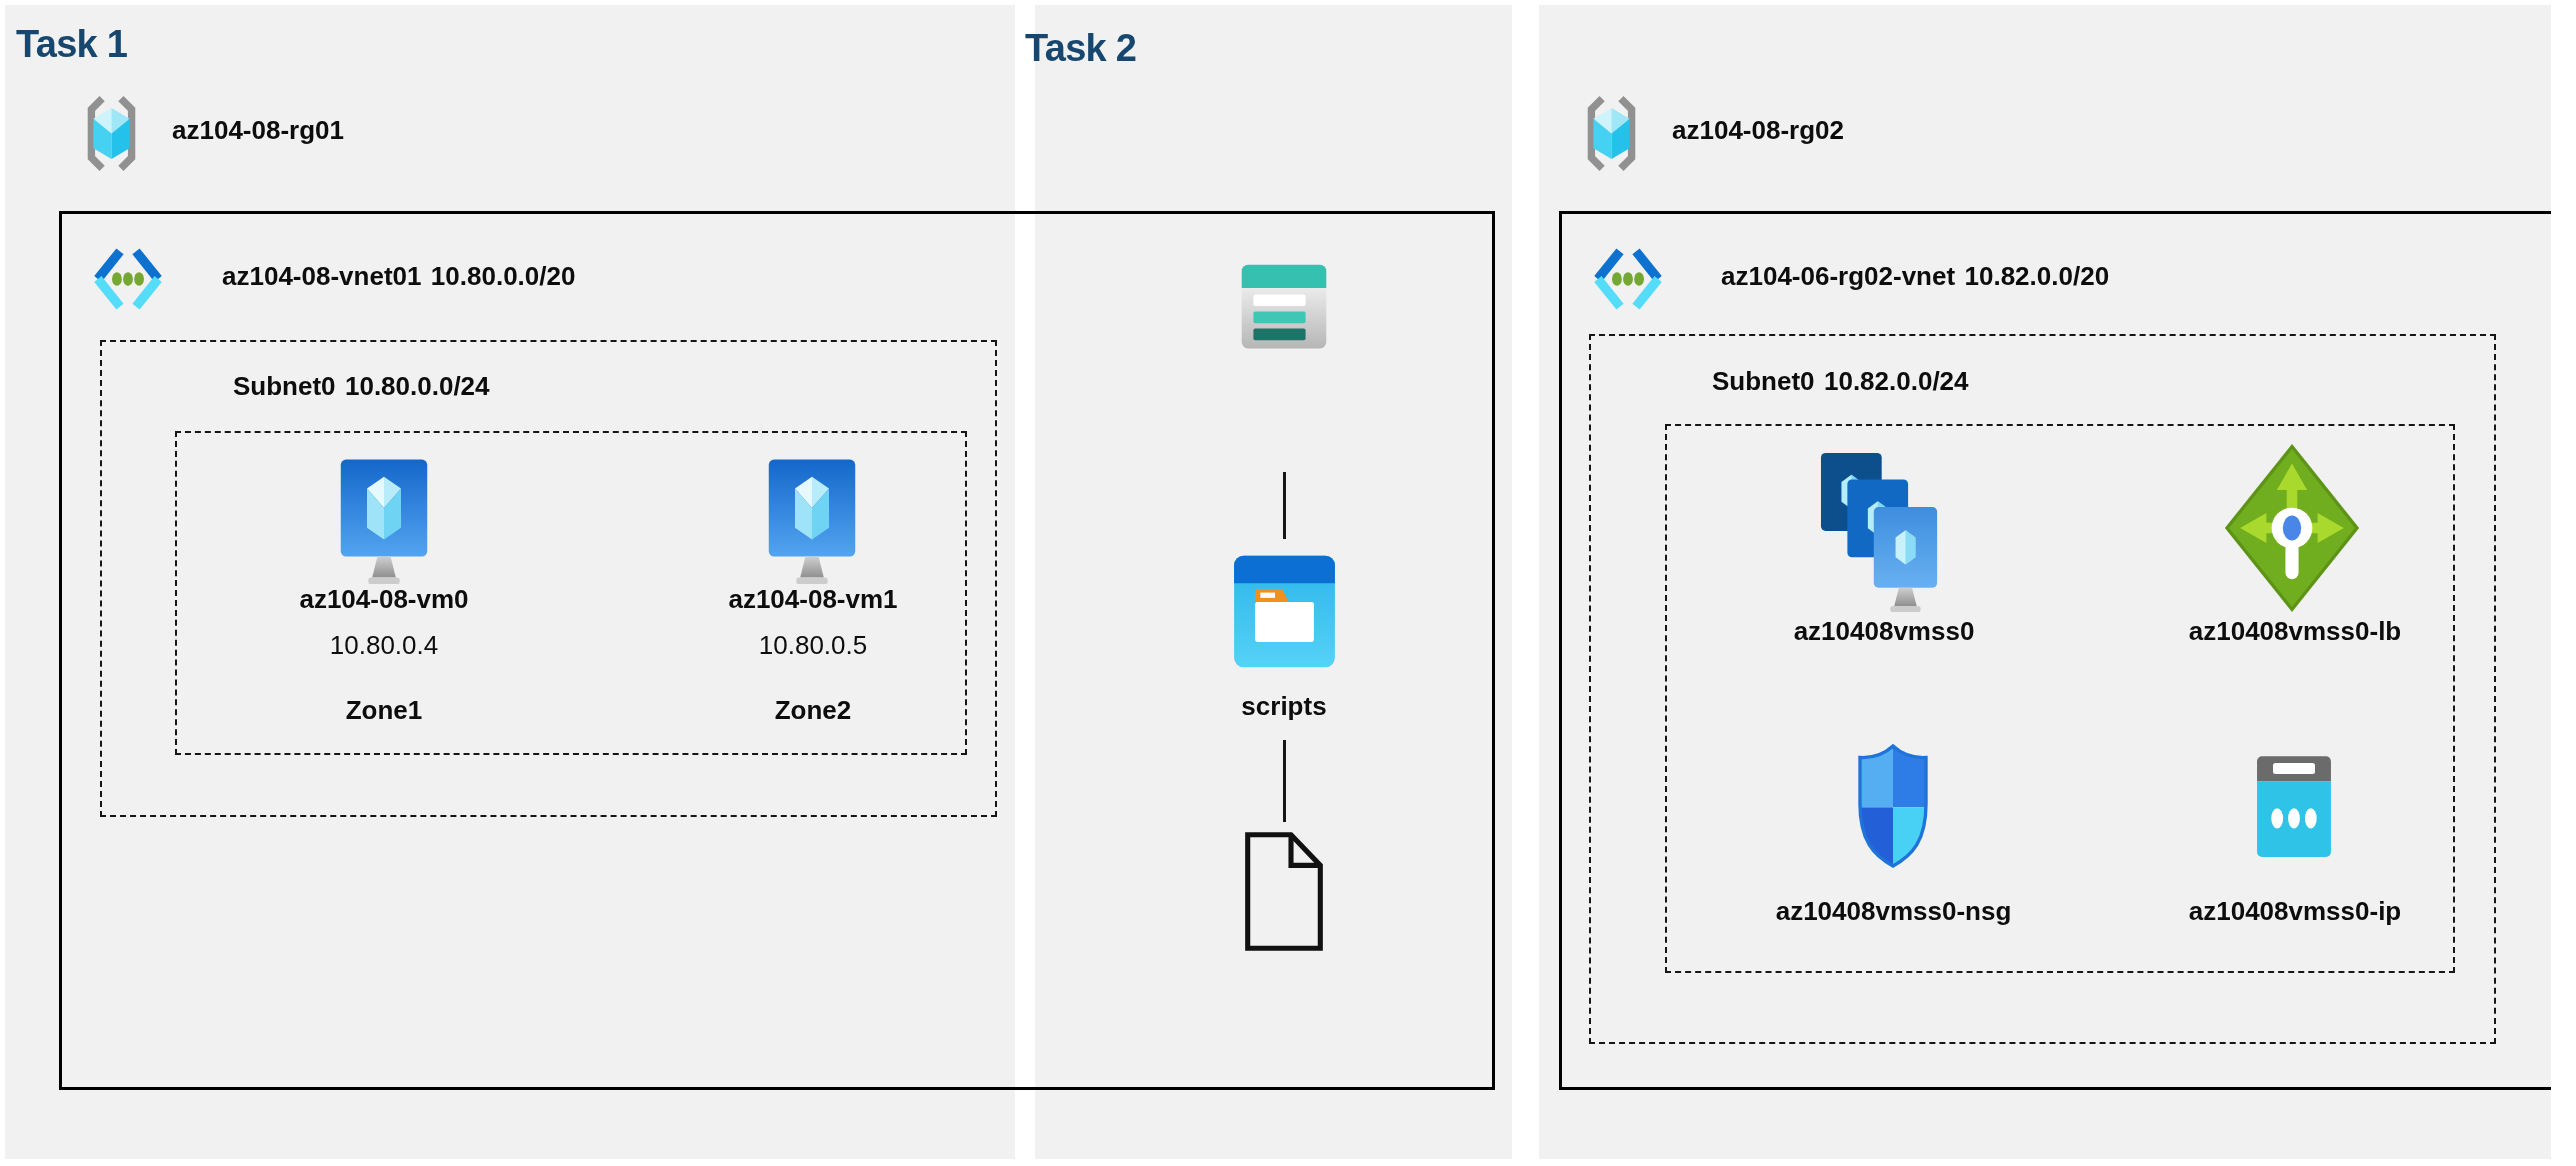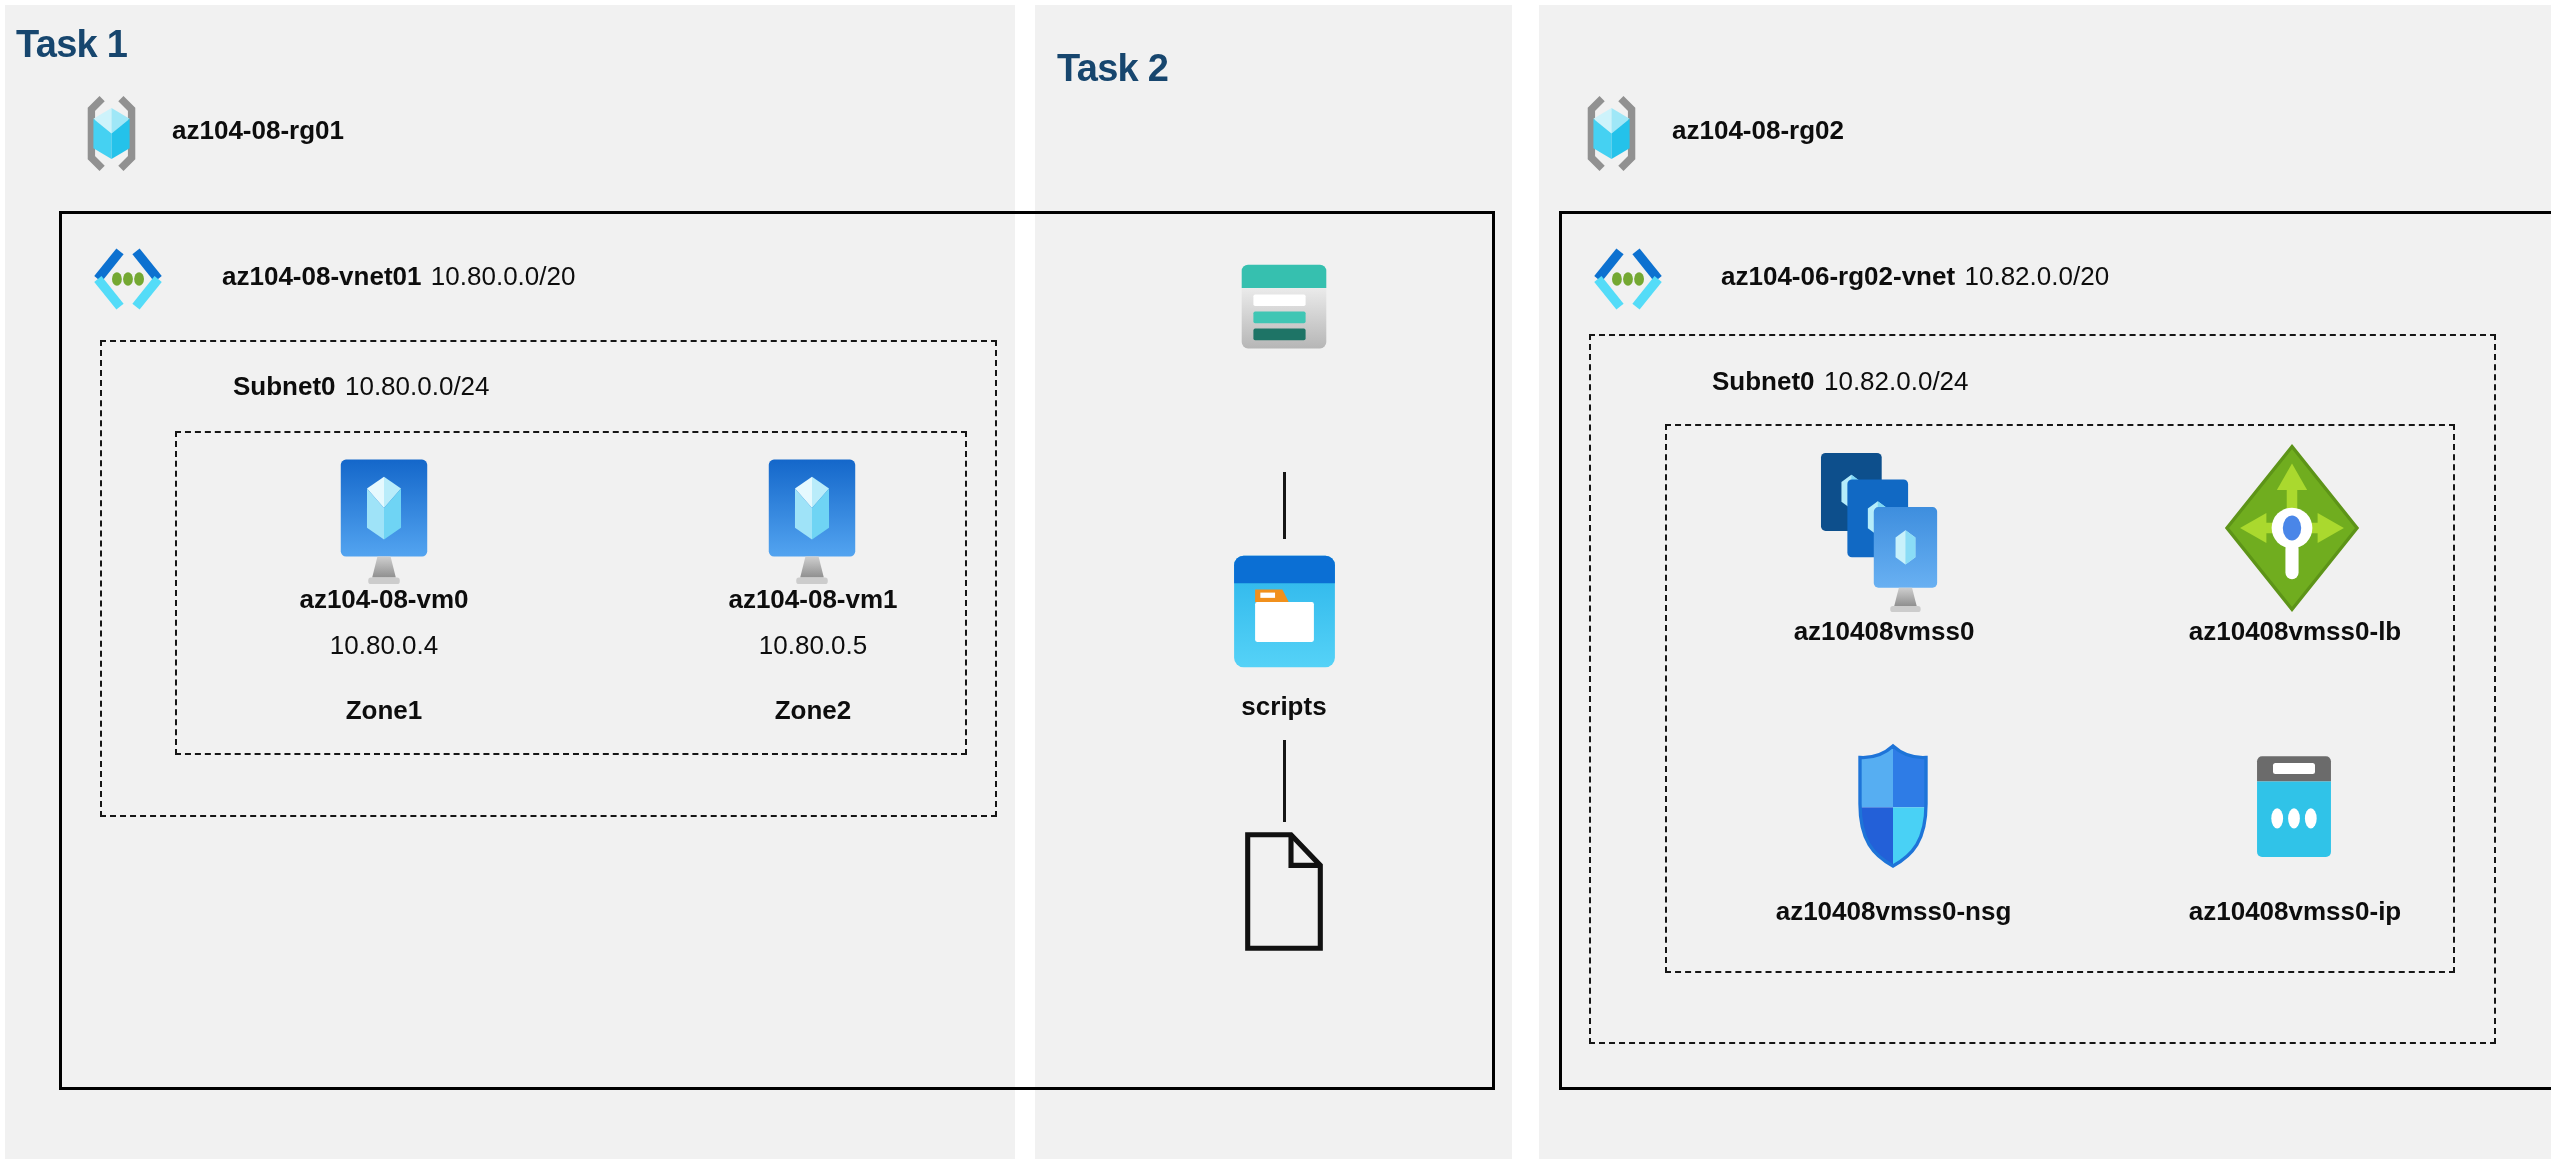--- a/index.html
+++ b/index.html
@@ -4,21 +4,21 @@
 <style>
   html,body{margin:0;padding:0;background:#ffffff;}
   .canvas{position:relative;width:2551px;height:1166px;background:#ffffff;overflow:hidden;
           font-family:"Liberation Sans",sans-serif;}
   .panel{position:absolute;background:#f1f1f1;}
   .title{position:absolute;font-weight:700;font-size:38px;color:#17466e;white-space:nowrap;letter-spacing:-0.7px;}
   .solid-box{position:absolute;border:3.4px solid #000;box-sizing:border-box;}
   .dashed-box{position:absolute;border:2.7px dashed #161616;box-sizing:border-box;}
   .lbl{position:absolute;font-size:26px;font-weight:700;color:#0d0d0d;white-space:nowrap;line-height:1.15;}
   .reg{font-weight:400;}
-  .cidr{font-weight:400;margin-left:9.4px;}
+  .cidr{font-weight:700;margin-left:9.4px;}
   .center{text-align:center;}
   .icon{position:absolute;}
   .vline{position:absolute;width:2.7px;background:#161616;}
 </style>
 </head>
 <body>
 
 <div class="canvas">
 
   <svg width="0" height="0" style="position:absolute">
@@ -106,21 +106,21 @@
     <polygon points="70,30 96,48 70,78" fill="#b9ecfa"></polygon>
     <polygon points="44,48 70,78 70,126 44,108" fill="#9fe3f8"></polygon>
     <polygon points="96,48 70,78 70,126 96,108" fill="#6fd4f4"></polygon>
     <polygon points="60,152 80,152 88,184 52,184" fill="url(#standG)"></polygon>
     <rect x="46" y="184" width="48" height="10" rx="4" fill="#cccccc"></rect>
   </svg>
   <div class="lbl center" style="left:678px;width:270px;top:585px;">az104-08-vm1</div>
   <div class="lbl reg center" style="left:678px;width:270px;top:631px;">10.80.0.5</div>
   <div class="lbl center" style="left:678px;width:270px;top:696px;">Zone2</div>
 
-  <div class="title" style="left:1057px;top:27px;margin-top:20px;">Task 2</div>
+  <div class="title" style="left:1025px;top:27px;">Task 2</div>
 
   <svg class="icon" style="left:1239px;top:262px;" width="90" height="90" viewBox="0 0 100 100">
     <rect x="3" y="22" width="94" height="74" rx="7" fill="url(#storBody)"></rect>
     <path d="M10 3 h80 a7 7 0 0 1 7 7 v19 h-94 v-19 a7 7 0 0 1 7 -7 z" fill="#36c0af"></path>
     <rect x="16" y="36" width="58" height="13" rx="2" fill="#ffffff"></rect>
     <rect x="16" y="55" width="58" height="13" rx="2" fill="#3fc6b4"></rect>
     <rect x="16" y="74" width="58" height="13" rx="2" fill="#1e7466"></rect>
   </svg>
 
   <div class="vline" style="left:1283px;top:472px;height:67px;"></div>

